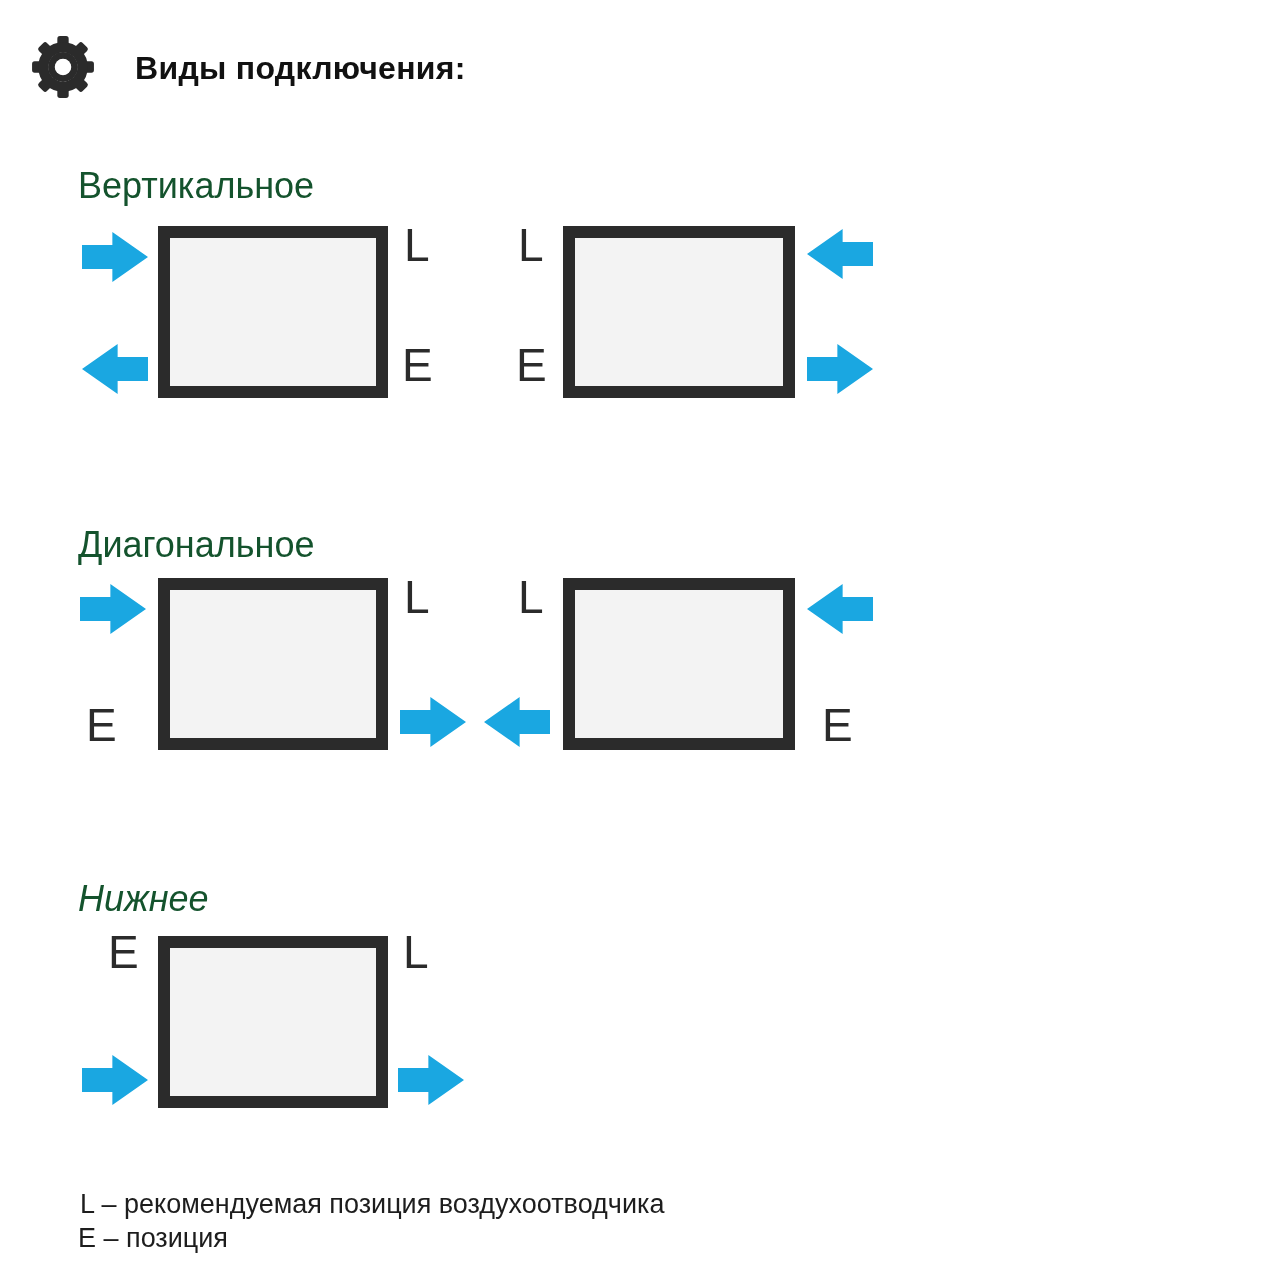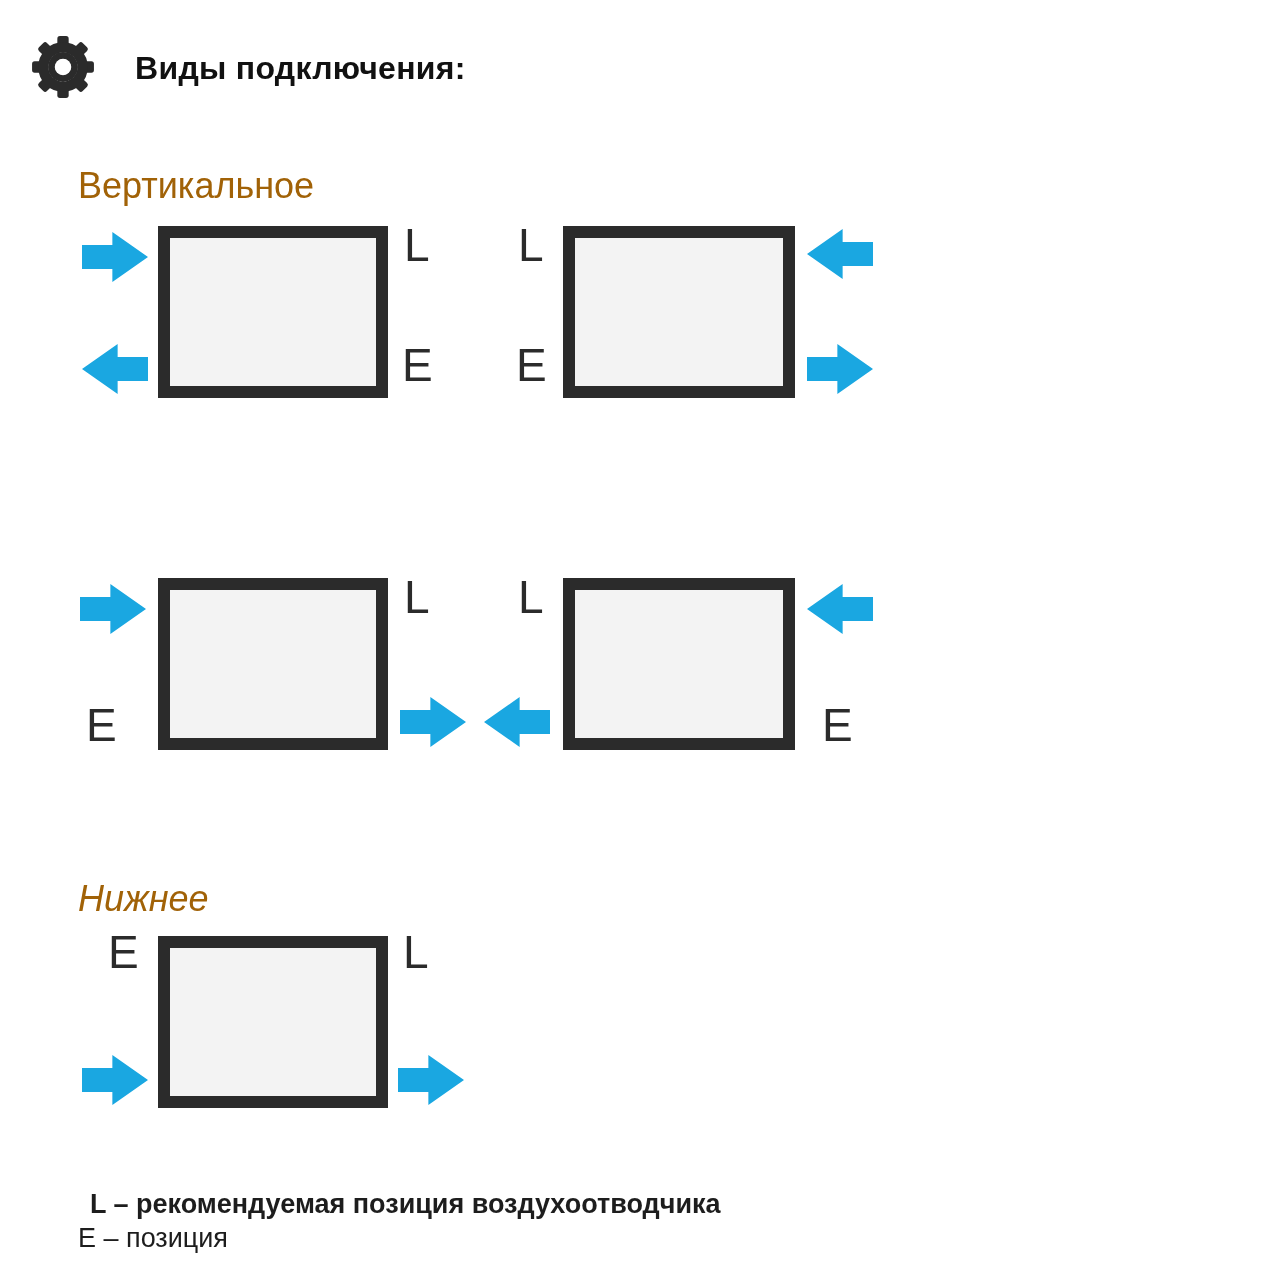--- a/index.html
+++ b/index.html
@@ -29,21 +29,21 @@
     font-weight: 700;
     color: #111111;
     letter-spacing: 0.3px;
     white-space: nowrap;
     text-align: right;
   }
   .section-label {
     position: absolute;
     font-size: 36px;
     font-weight: 400;
-    color: #a16207;
+    color: #14532d;
     line-height: 1;
     white-space: nowrap;
   }
   .radiator {
     position: absolute;
     width: 230px;
     height: 172px;
     border: 12px solid #2b2b2b;
     background: #f3f3f3;
     box-sizing: border-box;
@@ -107,20 +107,21 @@
   <div class="radiator" style="left:158px; top:226px;"></div>
   <div class="port-label" style="left:404px; top:222px;">L</div>
   <div class="port-label" style="left:402px; top:342px;">E</div>
 
   <div class="port-label" style="left:518px; top:222px;">L</div>
   <div class="port-label" style="left:516px; top:342px;">E</div>
   <div class="radiator" style="left:563px; top:226px; width:232px;"></div>
   <div class="arrow left" style="left:807px; top:229px;"></div>
   <div class="arrow right" style="left:807px; top:344px;"></div>
 
+  <div class="section-label" style="left:78px; top:527px;">Диагональное</div>
 
   <div class="arrow right" style="left:80px; top:584px;"></div>
   <div class="radiator" style="left:158px; top:578px;"></div>
   <div class="port-label" style="left:86px;  top:702px;">E</div>
   <div class="port-label" style="left:404px; top:574px;">L</div>
   <div class="arrow right" style="left:400px; top:697px;"></div>
 
   <div class="arrow left" style="left:484px; top:697px;"></div>
   <div class="port-label" style="left:518px; top:574px;">L</div>
   <div class="radiator" style="left:563px; top:578px; width:232px;"></div>
@@ -128,16 +129,16 @@
   <div class="port-label" style="left:822px; top:702px;">E</div>
 
   <div class="section-label" style="left:78px; top:881px;font-style:italic;">Нижнее</div>
 
   <div class="port-label" style="left:108px; top:929px;">E</div>
   <div class="radiator" style="left:158px; top:936px;"></div>
   <div class="port-label" style="left:403px; top:929px;">L</div>
   <div class="arrow right" style="left:82px;  top:1055px;"></div>
   <div class="arrow right" style="left:398px; top:1055px;"></div>
 
-  <div class="legend-line" style="left:90px; top:1188px;font-weight:bold;">L – рекомендуемая позиция воздухоотводчика</div>
+  <div class="legend-line" style="left:80px; top:1188px;">L – рекомендуемая позиция воздухоотводчика</div>
   <div class="legend-line" style="left:78px; top:1222px;">E – позиция</div>
 
 </div>
 
 </body></html>

